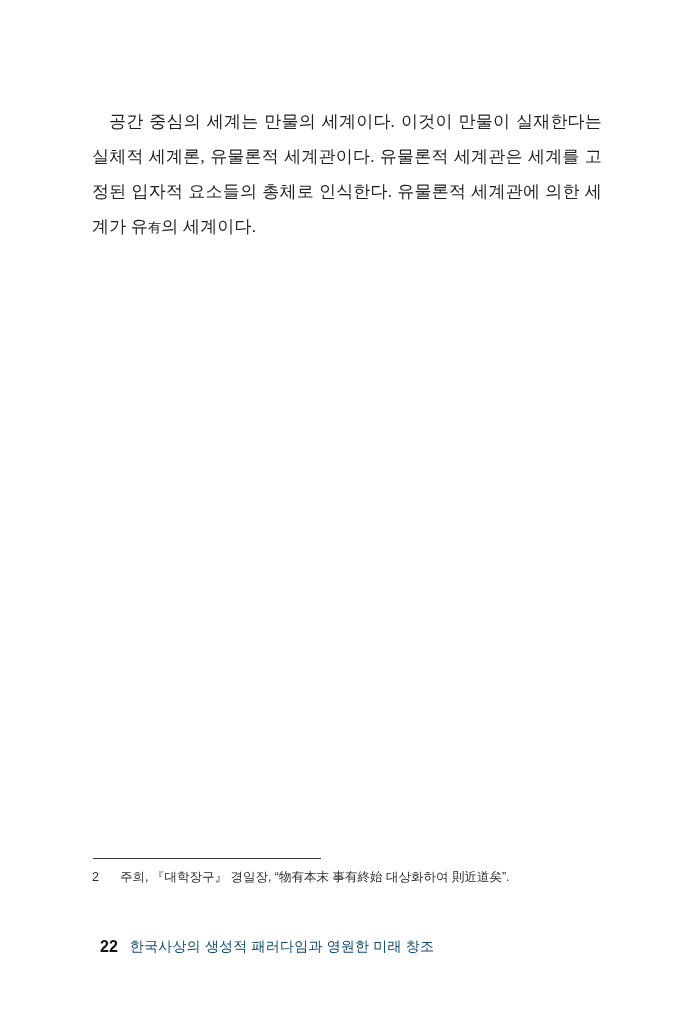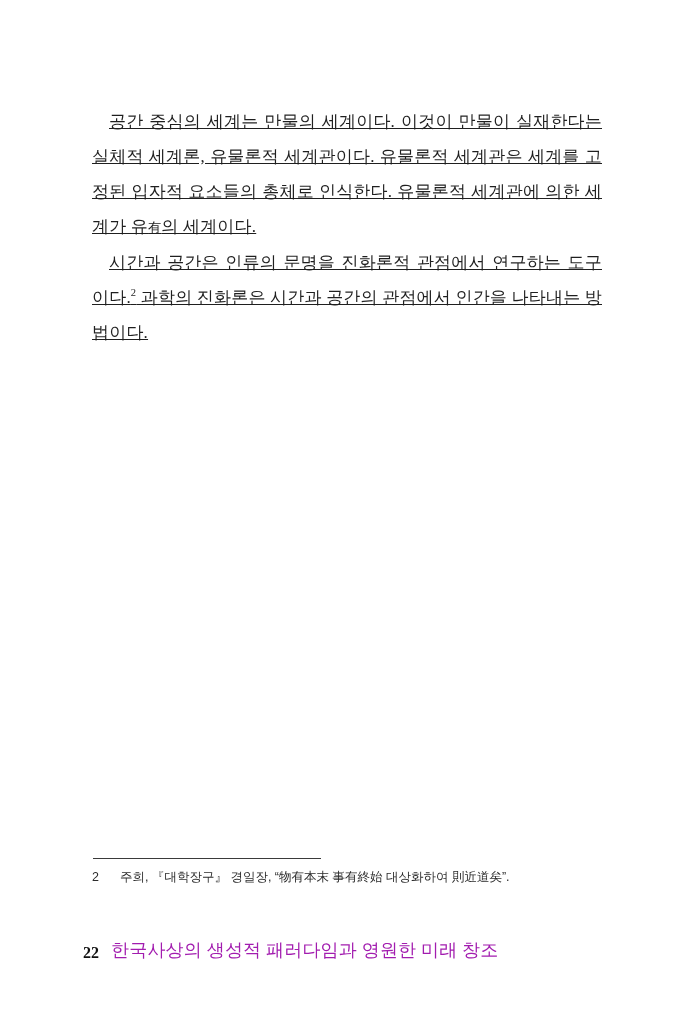--- a/index.html
+++ b/index.html
@@ -25,21 +25,20 @@
     font-size: 17px;
     line-height: 35px;
     text-align: justify;
     word-break: break-all;
     letter-spacing: 0.2px;
   }
   .body-text p {
     margin: 0;
     padding: 0;
     text-indent: 1em;
-    text-decoration: underline;
   }
   .hanja {
     font-size: 0.78em;
     letter-spacing: 0;
   }
   sup.fn-mark {
     font-size: 0.62em;
     line-height: 0;
     vertical-align: super;
   }
@@ -67,47 +66,46 @@
   .footnote .fn-number {
     flex: 0 0 auto;
     width: 28px;
   }
   .footnote .fn-text {
     flex: 1 1 auto;
   }
   
   .footer {
     position: absolute;
-    left: 83px;
+    left: 100px;
     top: 938px;
     width: 512px;
     display: flex;
-    align-items: flex-end;
-    font-family: Liberation Serif, serif;
+    align-items: center;
+    font-family: Liberation Sans, sans-serif;
   }
   .footer .page-number {
     font-size: 16px;
     font-weight: bold;
     color: #111111;
     margin-right: 12px;
   }
   .footer .book-title {
-    font-size: 18px;
-    color: #a21caf;
+    font-size: 14px;
+    color: #0c4a6e;
     letter-spacing: 0.2px;
   }
 </style>
 </head>
 <body>
 
 <div class="page">
 
   <div class="body-text" id="body-text">
       <p><span>공간 중심의 세계는 만물의 세계이다. 이것이 만물이 실재한다는 실체적 세계론, 유물론적 세계관이다. 유물론적 세계관은 세계를 고정된 입자적 요소들의 총체로 인식한다. 유물론적 세계관에 의한 세계가 유</span><span class="hanja">有</span><span>의 세계이다.</span></p>
-      <p><span>시간과 공간은 인류의 문명을 진화론적 관점에서 연구하는 도구이다.</span><sup class="fn-mark">2</sup><span> 과학의 진화론은 시간과 공간의 관점에서 인간을 나타내는 방법이다.</span></p>
     </div>
 
   <div class="footnote-divider"></div>
 
   <div class="footnote">
     <span class="fn-number">2</span>
     <span class="fn-text">주희, 『대학장구』 경일장, “物有本末 事有終始 대상화하여 則近道矣”.</span>
   </div>
 
   <div class="footer">

